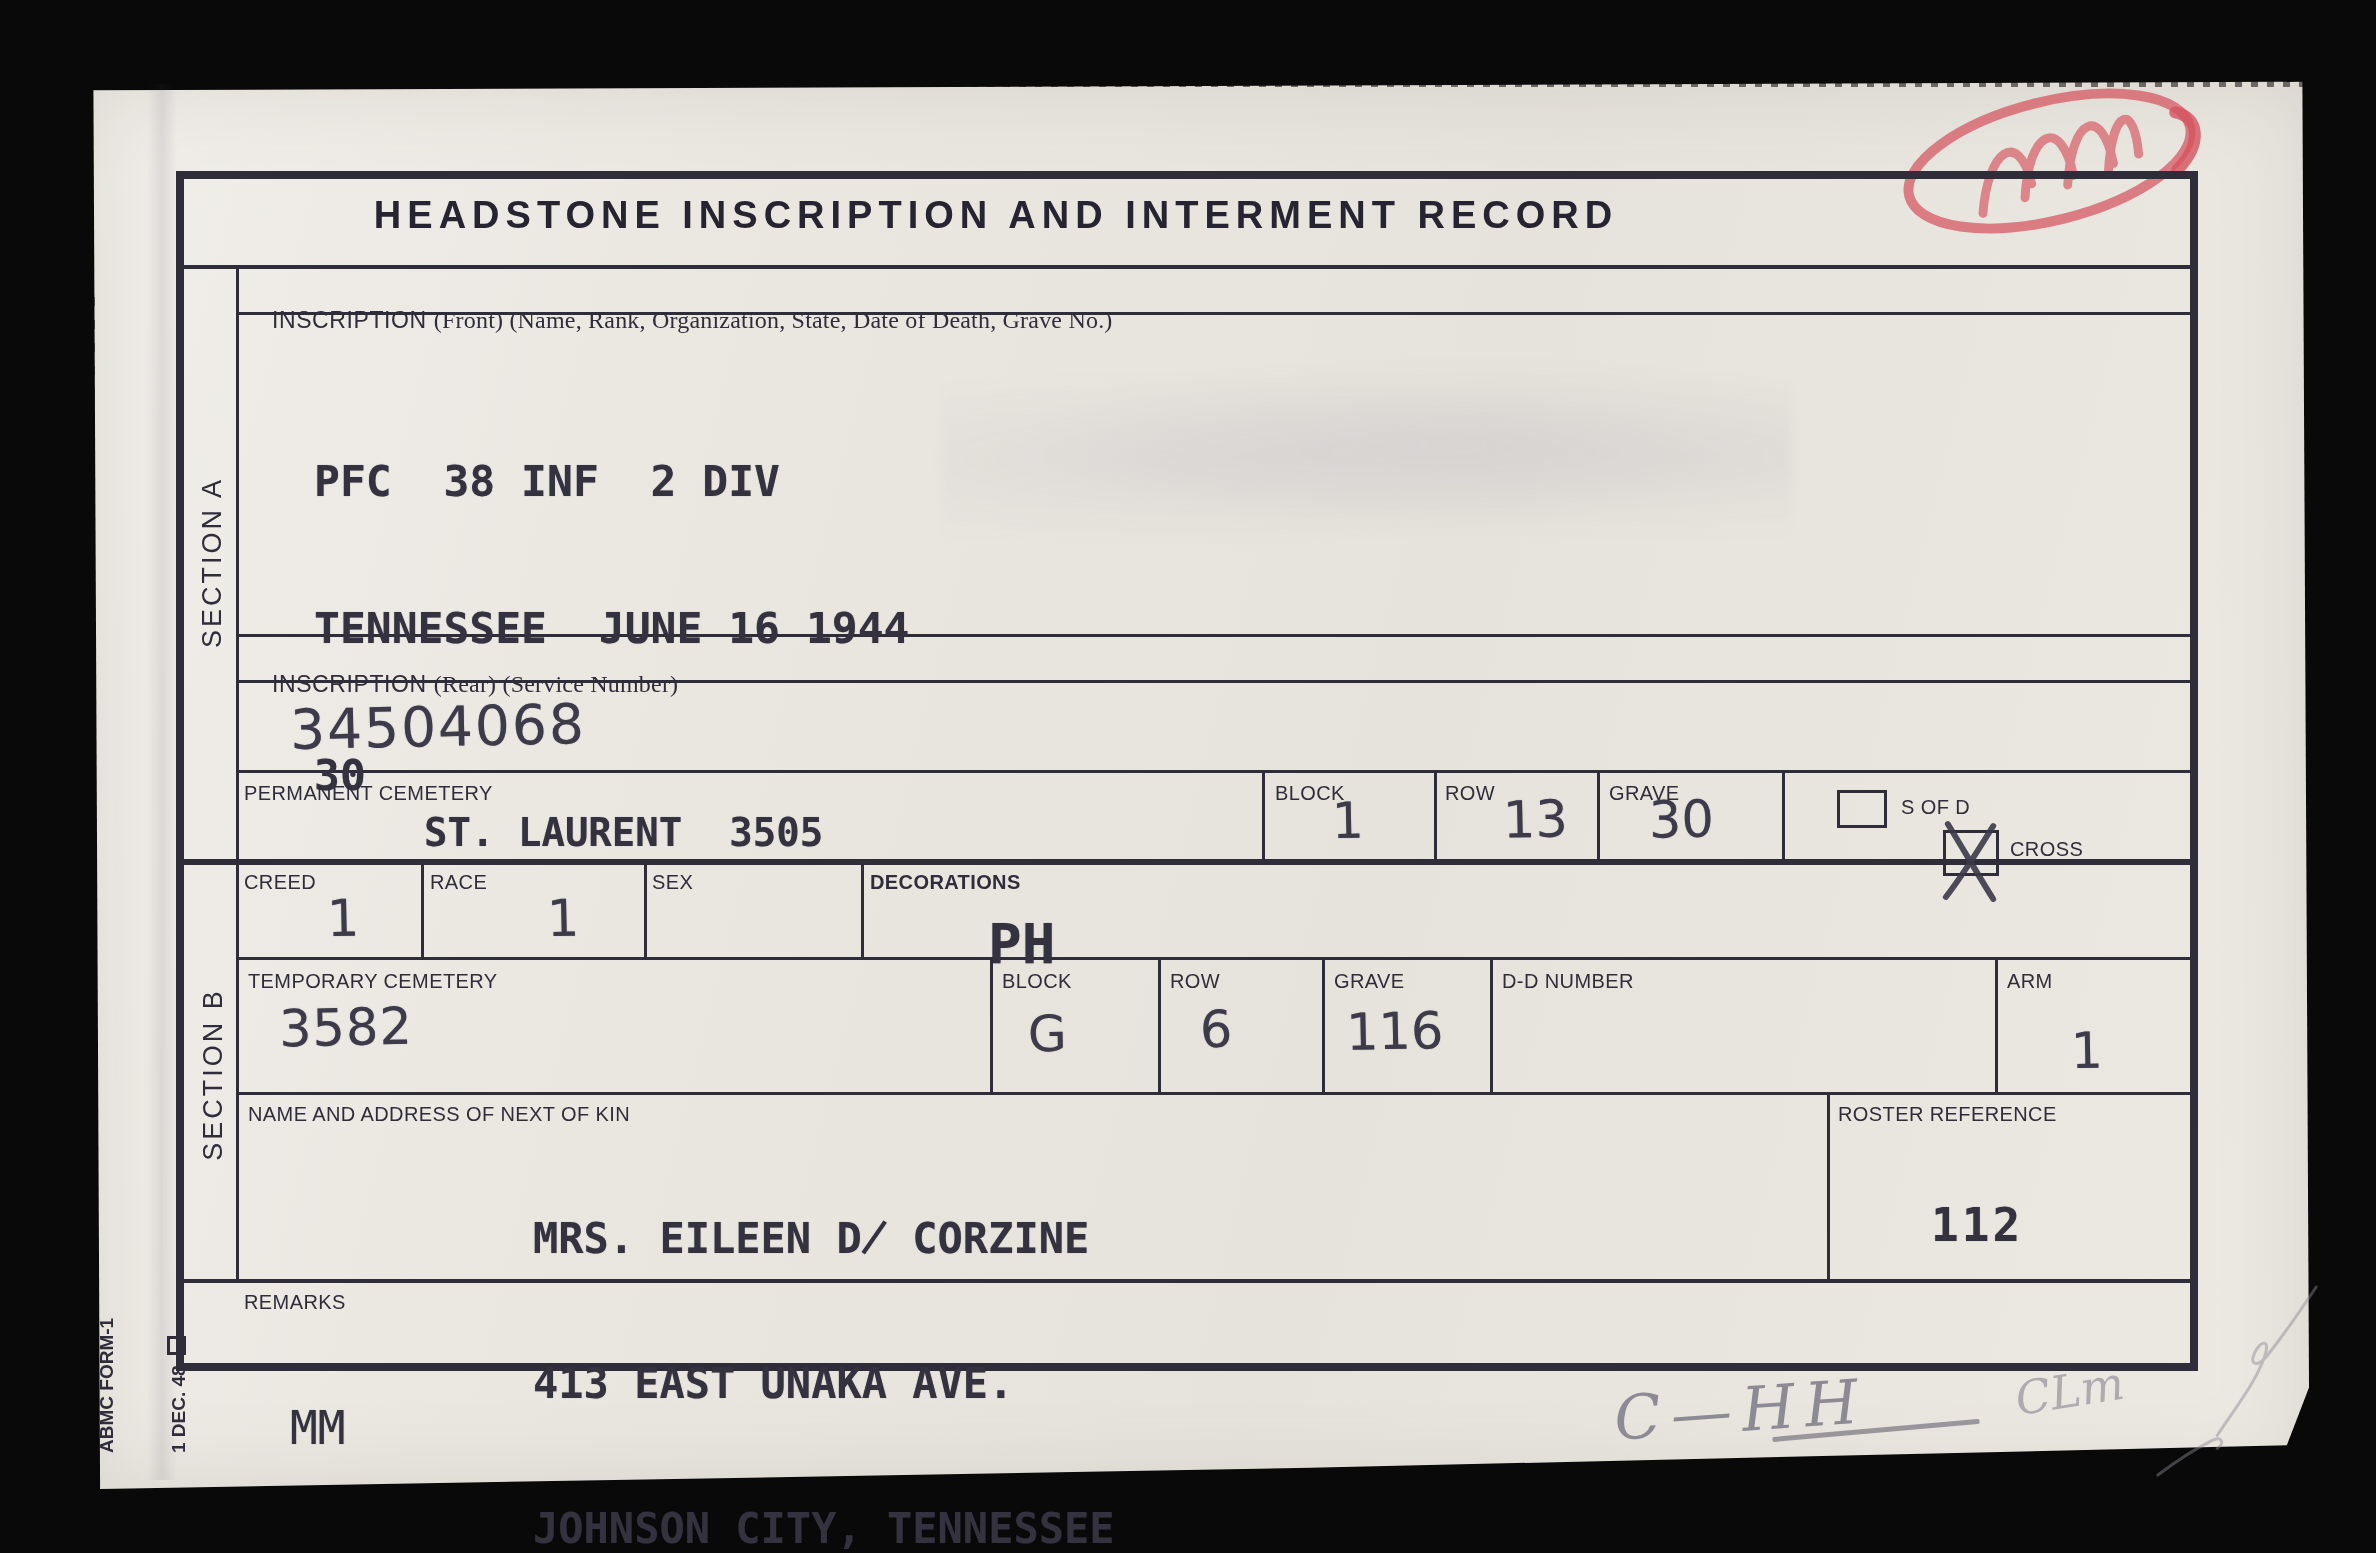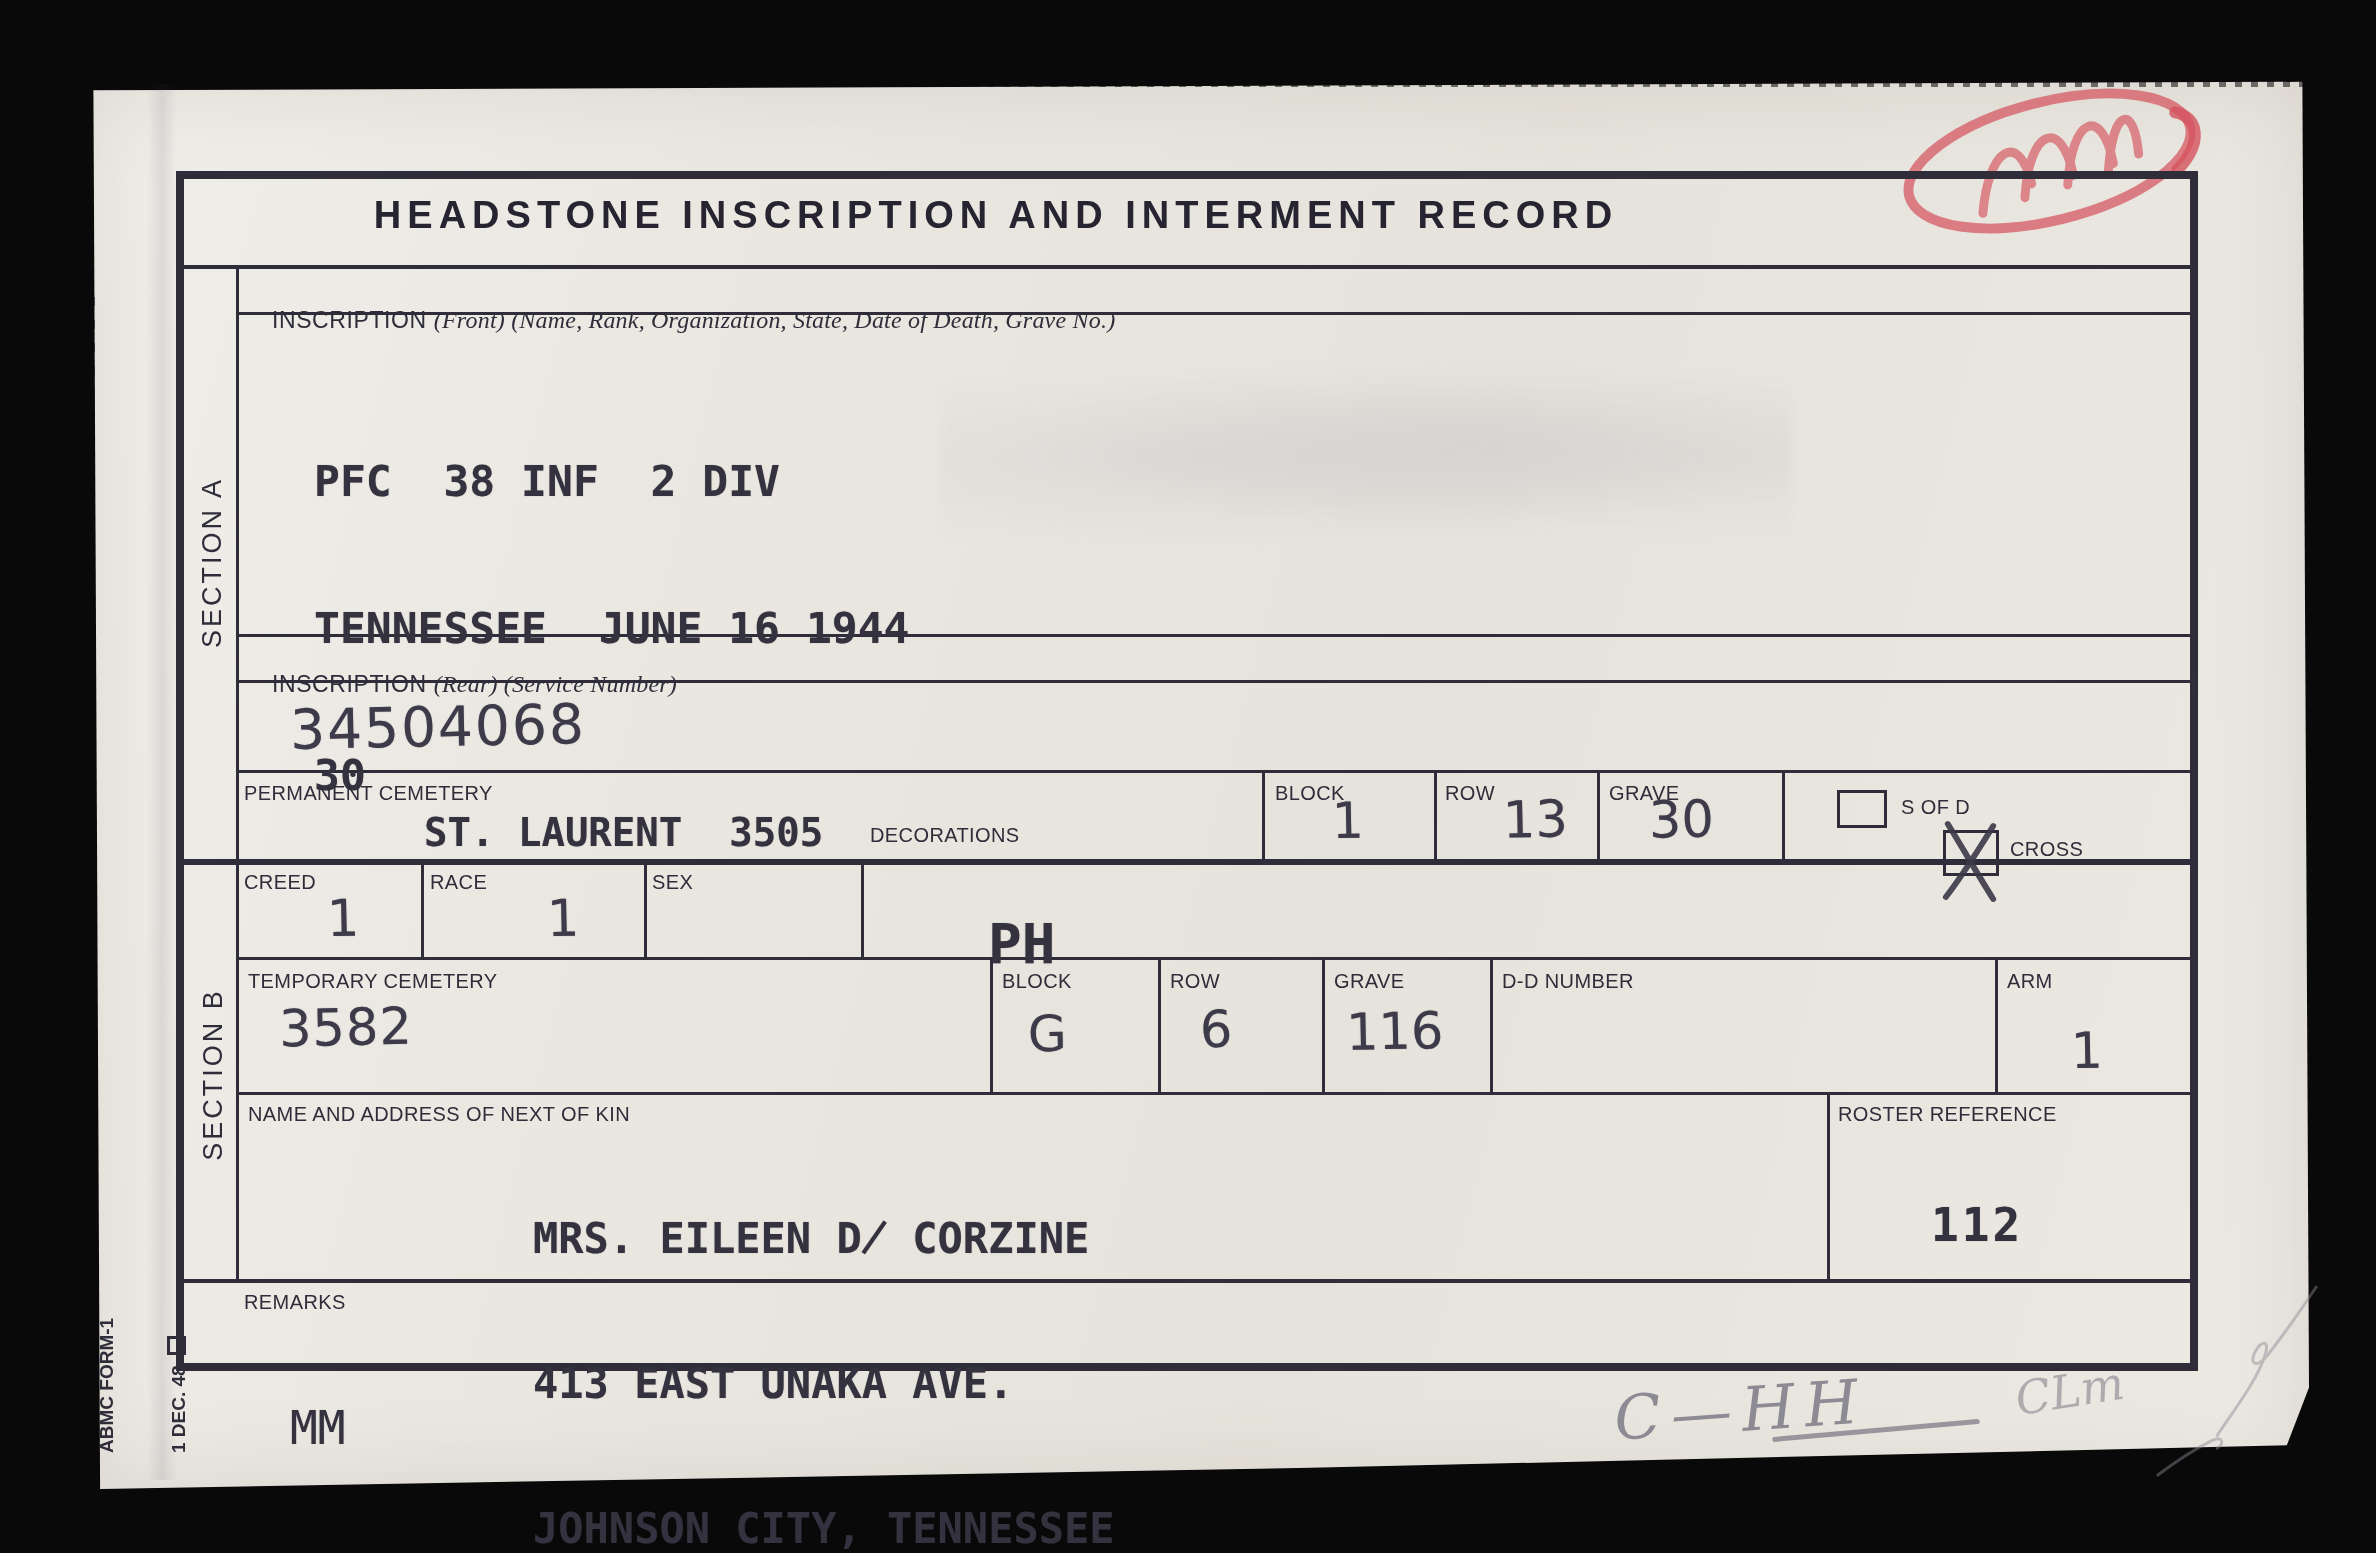--- a/index.html
+++ b/index.html
@@ -18,21 +18,21 @@
          background:linear-gradient(90deg,transparent,rgba(60,55,75,.10),transparent);}
   .ghost{position:absolute;left:941px;top:356px;width:851px;height:188px;filter:blur(5px);opacity:.5;
          background:radial-gradient(ellipse at 28% 55%,rgba(95,90,125,.14),transparent 62%),
                     radial-gradient(ellipse at 62% 45%,rgba(95,90,125,.12),transparent 60%),
                     radial-gradient(ellipse at 88% 55%,rgba(95,90,125,.10),transparent 58%);}
   .form-border{position:absolute;left:176px;top:171px;width:2022px;height:1200px;
          border:8px solid var(--ink);box-sizing:border-box;}
   .hline,.vline{position:absolute;background:var(--ink);}
   .lbl{position:absolute;font-size:20px;color:var(--ink);letter-spacing:0.4px;white-space:pre;}
   .hdr{position:absolute;font-size:23px;color:var(--ink);letter-spacing:0.6px;white-space:pre;}
-  .hdr .it{font-family:"Liberation Serif",serif;font-style:italic;font-size:24px;letter-spacing:0.2px;}
+  .hdr .it{font-family:"Liberation Serif",serif;font-size:24px;letter-spacing:0.2px;}
   .title{position:absolute;left:176px;top:194px;width:1640px;text-align:center;
          font-size:38px;font-weight:700;letter-spacing:6px;color:#262430;white-space:pre;}
   .typed{position:absolute;font-family:"DejaVu Sans Mono",monospace;font-weight:600;color:var(--typed);
          white-space:pre;text-shadow:0 0 1px rgba(40,38,55,.45);}
   .typed-lines div{line-height:47px;}
   .hand{position:absolute;font-family:"DejaVu Sans",sans-serif;font-weight:500;color:var(--hand);
          white-space:pre;transform:rotate(-1.2deg);text-shadow:0 0 1px rgba(45,42,65,.5);}
   .vlabel{position:absolute;transform:rotate(-90deg);font-size:27px;letter-spacing:3px;color:var(--ink);
          white-space:nowrap;}
   .checkbox{position:absolute;border:3px solid var(--ink);background:transparent;}
@@ -128,21 +128,21 @@
     </g>
   </svg>
   <div class="lbl" style="left:2010px;top:838px;">CROSS</div>
 
   <div class="lbl" style="left:244px;top:871px;">CREED</div>
   <div class="hand" style="left:327px;top:889px;font-size:51px;">1</div>
   <div class="lbl" style="left:430px;top:871px;">RACE</div>
   <div class="hand" style="left:547px;top:889px;font-size:51px;">1</div>
   <div class="lbl" style="left:652px;top:871px;">SEX</div>
   <div class="typed" style="left:713px;top:901px;font-size:42px;"></div>
-  <div class="lbl" style="left:870px;top:824px;">DECORATIONS</div>
+  <div class="lbl" style="left:870px;top:871px;font-weight:bold;">DECORATIONS</div>
   <div class="typed" style="left:988px;top:911px;font-size:56px;font-weight:700;">PH</div>
 
   <div class="lbl" style="left:248px;top:970px;">TEMPORARY CEMETERY</div>
   <div class="hand" style="left:279px;top:998px;font-size:51px;letter-spacing:1px;">3582</div>
   <div class="lbl" style="left:1002px;top:970px;">BLOCK</div>
   <div class="hand" style="left:1028px;top:1005px;font-size:50px;">G</div>
   <div class="lbl" style="left:1170px;top:970px;">ROW</div>
   <div class="hand" style="left:1200px;top:1000px;font-size:51px;">6</div>
   <div class="lbl" style="left:1334px;top:970px;">GRAVE</div>
   <div class="hand" style="left:1346px;top:1002px;font-size:51px;">116</div>

